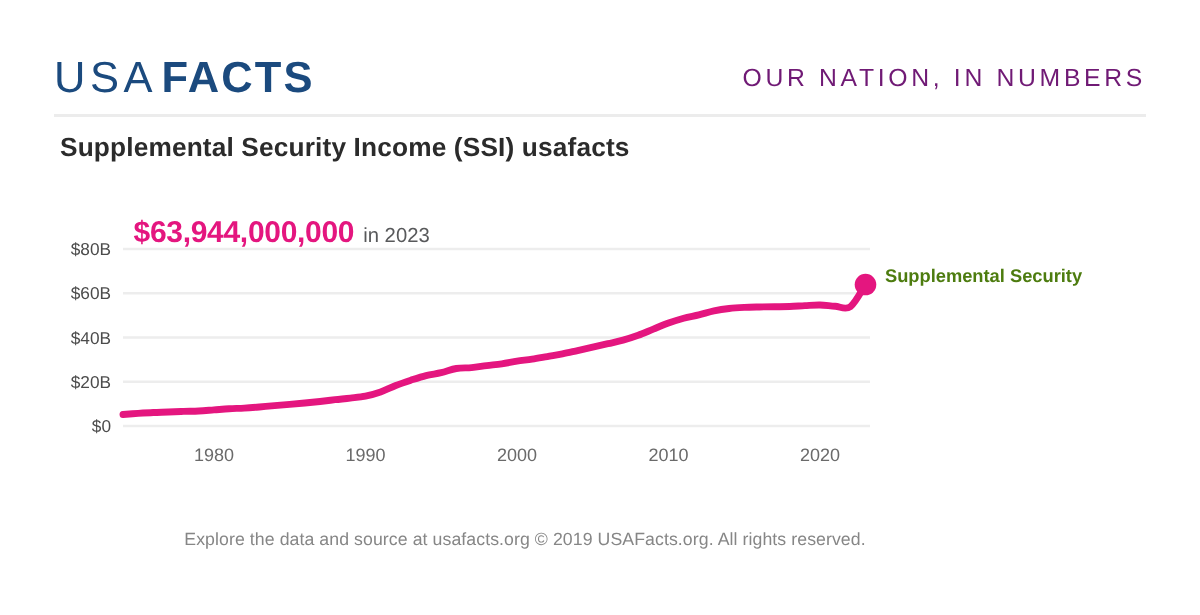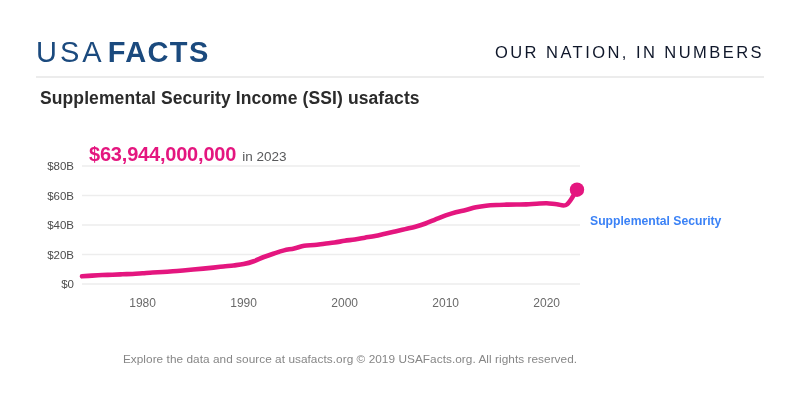--- a/index.html
+++ b/index.html
@@ -47,21 +47,21 @@
     letter-spacing: 3.0px;
   }
   #brand-logo .logo-facts {
     font-weight: 700;
     letter-spacing: 1.4px;
     margin-left: 3px;
   }
 
   #tagline {
     font-size: 16.5px;
-    color: #0f172a;
+    color: #701a75;
     letter-spacing: 2.45px;
     white-space: nowrap;
     font-weight: 400;
   }
 
   #header-rule {
     position: absolute;
     left: 36px;
     top: 76px;
     width: 728px;
@@ -143,22 +143,21 @@
   }
 
   #series-label {
     position: absolute;
     left: 590px;
     top: 177px;
     width: 200px;
     font-size: 12.2px;
     font-weight: 700;
     line-height: 1.28;
-    color: #3b82f6;
-    margin-top: 37px;
+    color: #4d7c0f;
   }
 
   
   #footer {
     position: absolute;
     left: 0;
     top: 352px;
     width: 700px;
     text-align: center;
     font-size: 11.8px;

